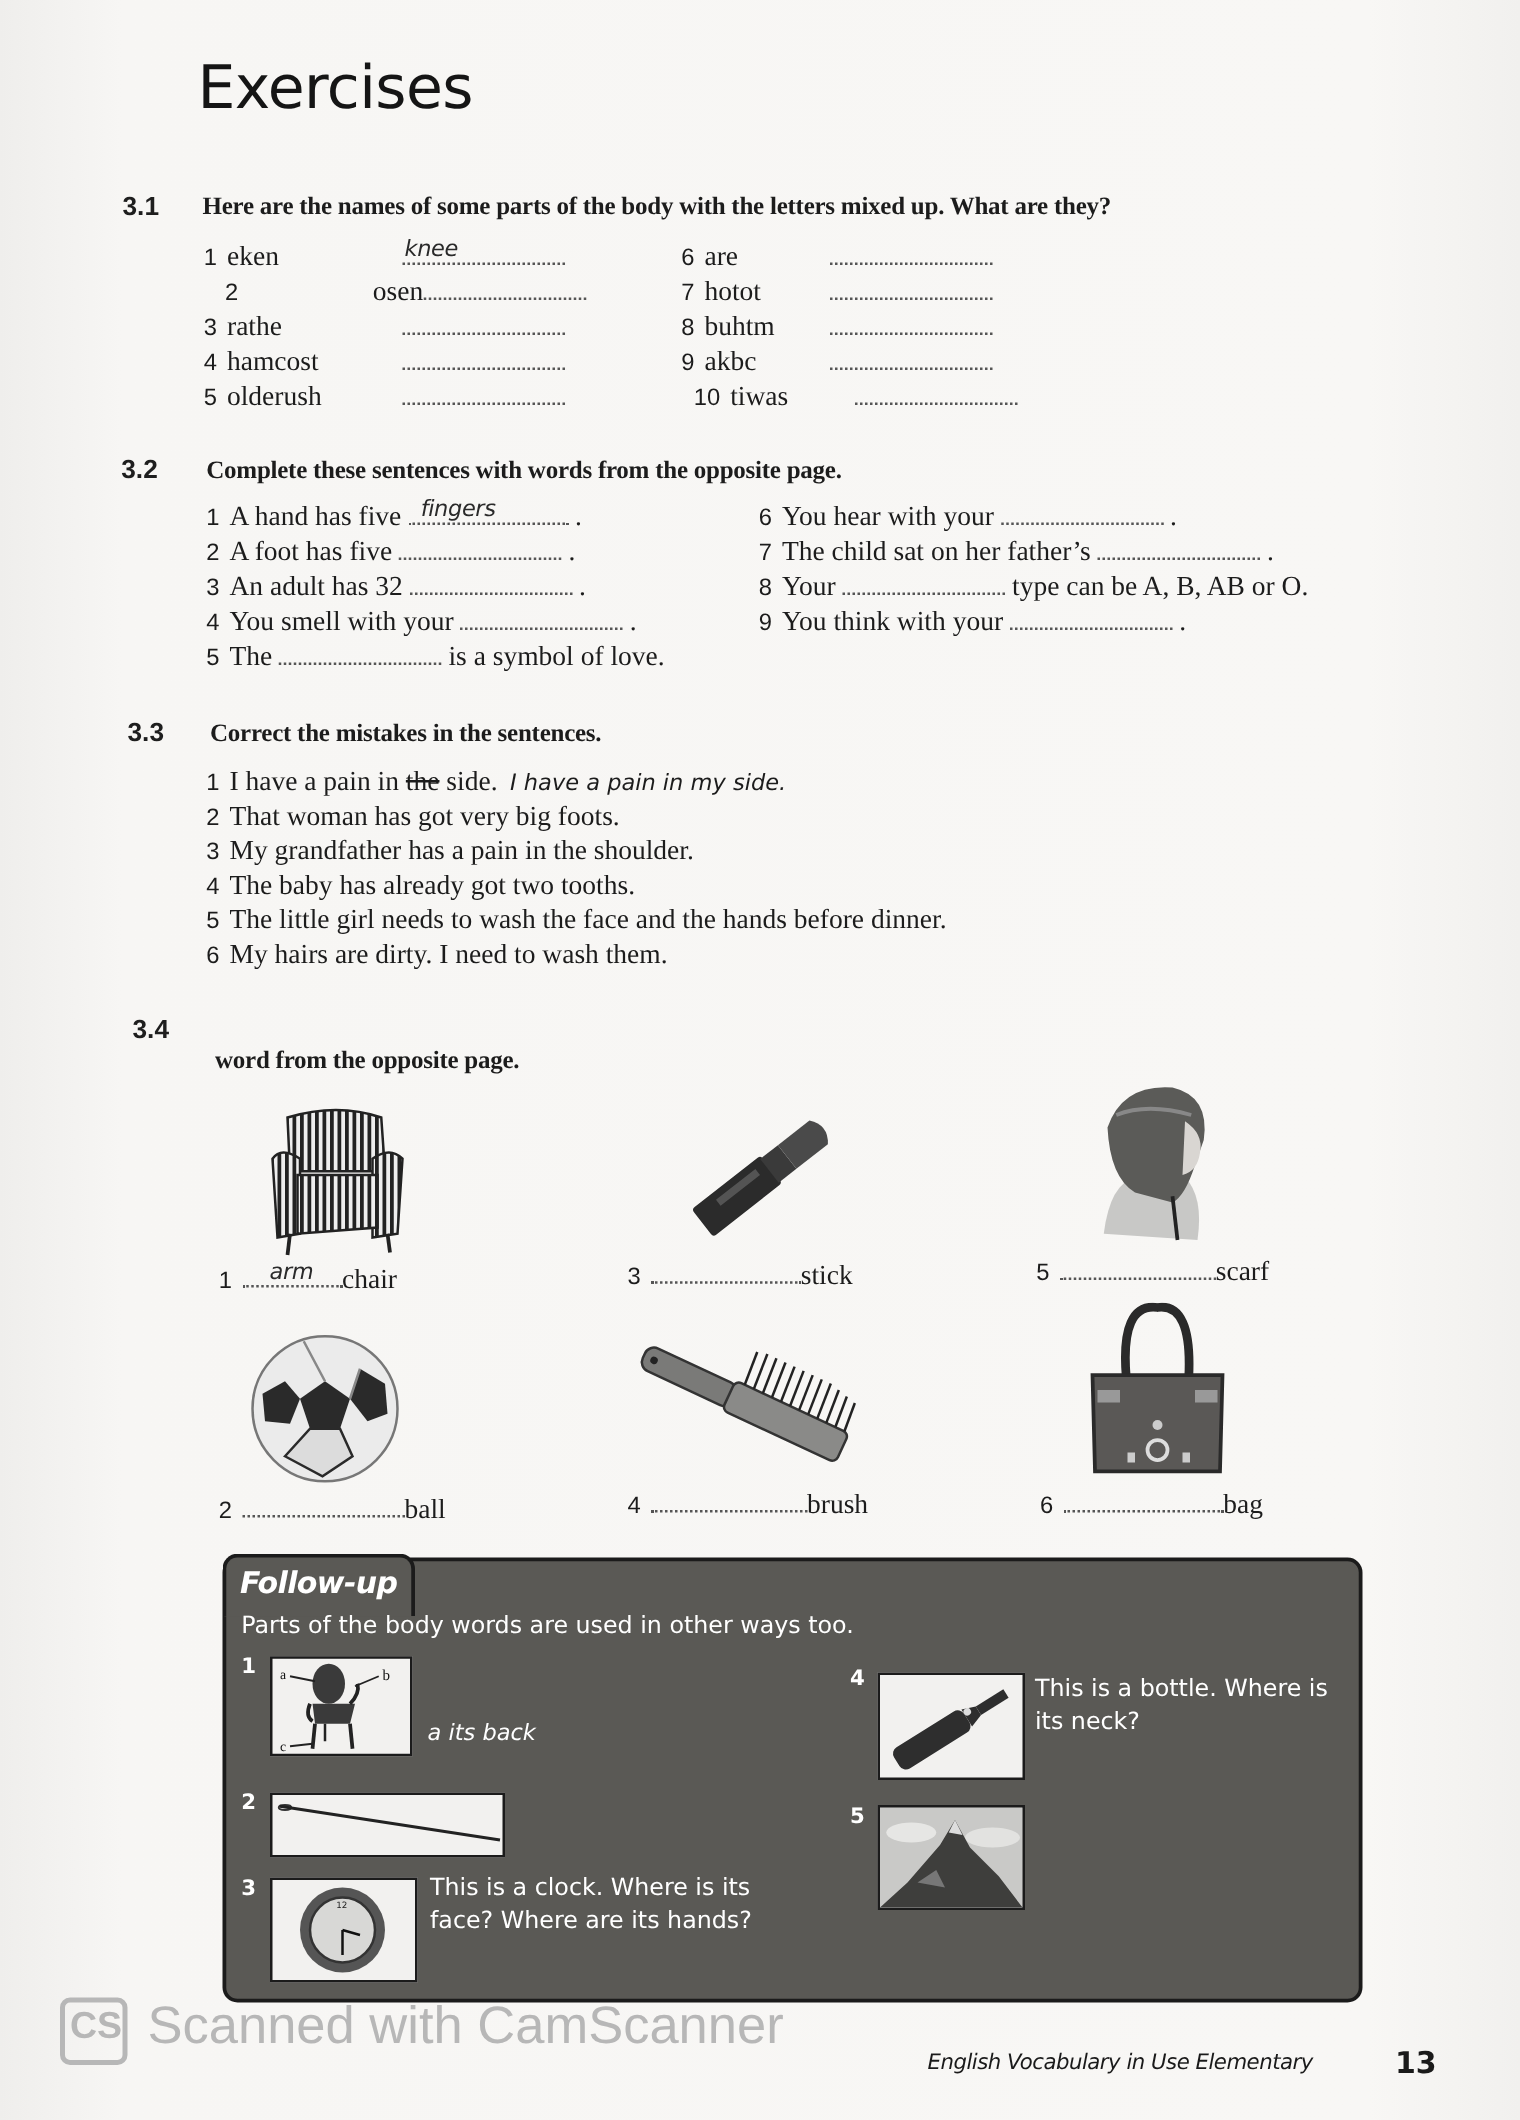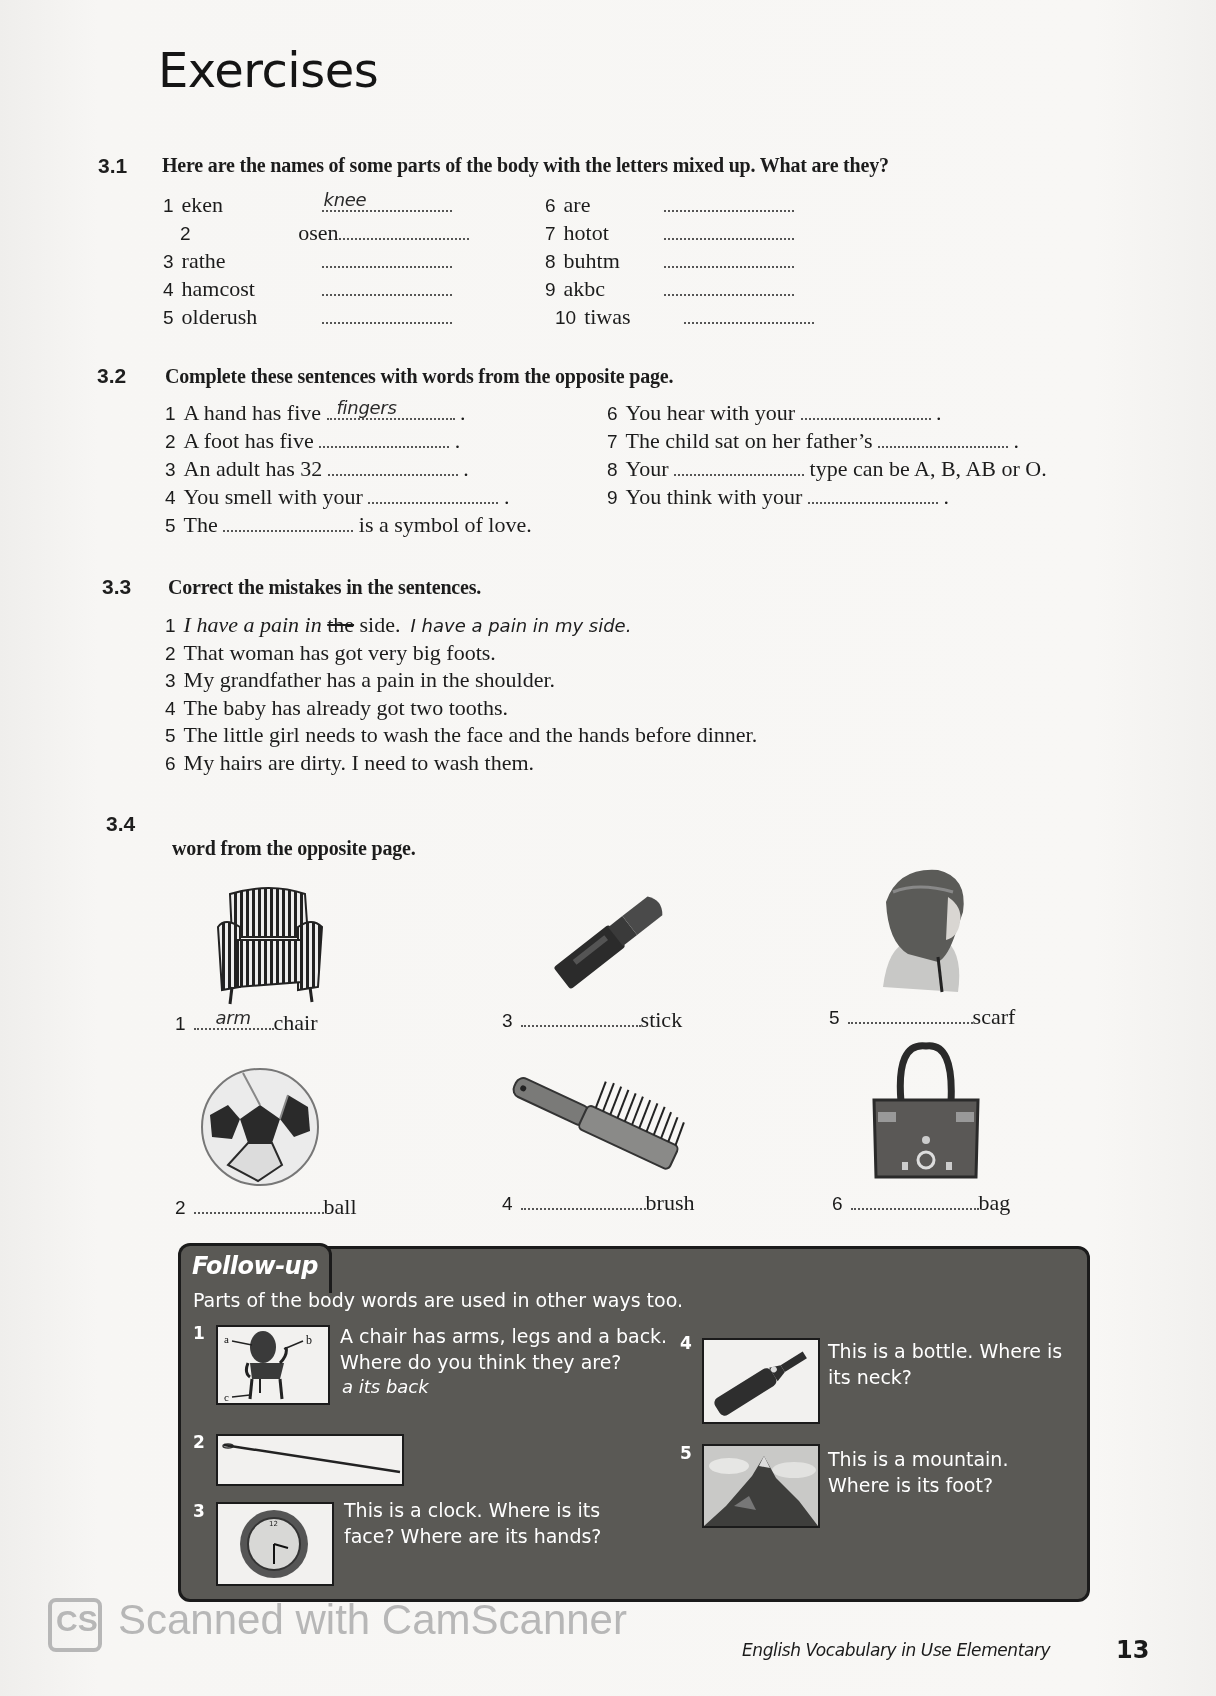--- a/index.html
+++ b/index.html
@@ -69,21 +69,21 @@
       <div class="abs item" style="left: 165px; top: 512px;"><span class="n">5</span><span>The</span> <span class="dots" style="width: 130px;"><span class="hand" style="left: 10px;"></span></span> <span>is a symbol of love.</span></div>
       <div class="abs item" style="left: 607px; top: 400px;"><span class="n">6</span><span>You hear with your</span> <span class="dots" style="width: 130px;"><span class="hand" style="left: 10px;"></span></span> <span>.</span></div>
       <div class="abs item" style="left: 607px; top: 428px;"><span class="n">7</span><span>The child sat on her father’s</span> <span class="dots" style="width: 130px;"><span class="hand" style="left: 10px;"></span></span> <span>.</span></div>
       <div class="abs item" style="left: 607px; top: 456px;"><span class="n">8</span><span>Your</span> <span class="dots" style="width: 130px;"><span class="hand" style="left: 10px;"></span></span> <span>type can be A, B, AB or O.</span></div>
       <div class="abs item" style="left: 607px; top: 484px;"><span class="n">9</span><span>You think with your</span> <span class="dots" style="width: 130px;"><span class="hand" style="left: 10px;"></span></span> <span>.</span></div>
     </div>
 
   <div class="abs ex-num" style="left:102px;top:575px;">3.3</div>
   <div class="abs ex-instr" style="left:168px;top:576px;">Correct the mistakes in the sentences.</div>
   <div id="ex33-list">
-      <div class="abs item" style="left: 165px; top: 612px;"><span class="n">1</span><span style="white-space: pre; font-style: italic;">I have a pain in </span><span class="strike">the</span><span style="white-space: pre;"> side.</span><span style="font-family: &quot;DejaVu Sans&quot;, sans-serif; font-style: italic; font-size: 18px; margin-left: 10px;">I have a pain in my side.</span></div>
+      <div class="abs item" style="left: 165px; top: 612px;"><span class="n">1</span><span style="white-space: pre;">I have a pain in </span><span class="strike">the</span><span style="white-space: pre;"> side.</span><span style="font-family: &quot;DejaVu Sans&quot;, sans-serif; font-style: italic; font-size: 18px; margin-left: 10px;">I have a pain in my side.</span></div>
       <div class="abs item" style="left: 165px; top: 639.6px;"><span class="n">2</span><span>That woman has got very big foots.</span></div>
       <div class="abs item" style="left: 165px; top: 667.2px;"><span class="n">3</span><span>My grandfather has a pain in the shoulder.</span></div>
       <div class="abs item" style="left: 165px; top: 694.8px;"><span class="n">4</span><span>The baby has already got two tooths.</span></div>
       <div class="abs item" style="left: 165px; top: 722.4px;"><span class="n">5</span><span>The little girl needs to wash the face and the hands before dinner.</span></div>
       <div class="abs item" style="left: 165px; top: 750px;"><span class="n">6</span><span>My hairs are dirty. I need to wash them.</span></div>
     </div>
 
   <div class="abs ex-num" style="left:106px;top:812px;">3.4</div>
   <div class="abs ex-instr" style="left:172px;top:837px;">word from the opposite page.</div>
 
@@ -194,24 +194,20 @@
       <line x1="62" y1="52" x2="64" y2="72" stroke="#222" stroke-width="3"></line>
       <line x1="42" y1="52" x2="42" y2="66" stroke="#222" stroke-width="2"></line>
       <line x1="14" y1="14" x2="34" y2="18" stroke="#222" stroke-width="1.5"></line>
       <line x1="85" y1="14" x2="66" y2="22" stroke="#222" stroke-width="1.5"></line>
       <line x1="14" y1="70" x2="32" y2="68" stroke="#222" stroke-width="1.5"></line>
       <text x="6" y="16" font-size="11" font-family="Liberation Serif, serif" fill="#111">a</text>
       <text x="88" y="17" font-size="12" font-family="Liberation Serif, serif" fill="#111">b</text>
       <text x="6" y="74" font-size="11" font-family="Liberation Serif, serif" fill="#111">c</text>
     </svg>
   </div>
-  <div class="abs fu-text" style="left:340px;top:1323px;">
-    <div>A chair has arms, legs and a back.</div>
-    <div>Where do you think they are?</div>
-  </div>
   <div class="abs fu-answer" style="left:342px;top:1376px;">a  its  back</div>
 
   <div class="abs fu-num" style="left:193px;top:1432px;">2</div>
   <div class="abs fu-img" style="left:216px;top:1434px;width:188px;height:52px;">
     <svg width="184" height="48" viewBox="0 0 184 48">
       <ellipse cx="10" cy="10" rx="5" ry="2" fill="none" stroke="#333" stroke-width="1.5"></ellipse>
       <line x1="6" y1="9" x2="182" y2="36" stroke="#222" stroke-width="2.5"></line>
     </svg>
   </div>
 
@@ -250,24 +246,20 @@
   <div class="abs fu-img" style="left:702px;top:1444px;width:118px;height:84px;background:#bdbdbb;">
     <svg width="114" height="80" viewBox="0 0 114 80">
       <rect width="114" height="80" fill="#c9c9c7"></rect>
       <ellipse cx="25" cy="20" rx="20" ry="8" fill="#e6e6e4"></ellipse>
       <ellipse cx="90" cy="24" rx="22" ry="8" fill="#e2e2e0"></ellipse>
       <path d="M0 80 L22 60 L48 30 L60 10 L72 32 L95 55 L114 80 Z" fill="#3e3e3c"></path>
       <path d="M55 20 L60 10 L66 22 Z" fill="#ddd"></path>
       <path d="M30 60 L45 50 L52 64 Z" fill="#777"></path>
     </svg>
   </div>
-  <div class="abs fu-text" style="left:828px;top:1446px;">
-    <div>This is a mountain.</div>
-    <div>Where is its foot?</div>
-  </div>
 
   <div class="abs cs-logo">
       <span>CS</span>
     </div>
   <div class="abs watermark" style="left:118px;">Scanned with CamScanner</div>
   <div class="abs footer-book">English Vocabulary in Use Elementary</div>
   <div class="abs page-num">13</div>
 </div>
 
 </body></html>

